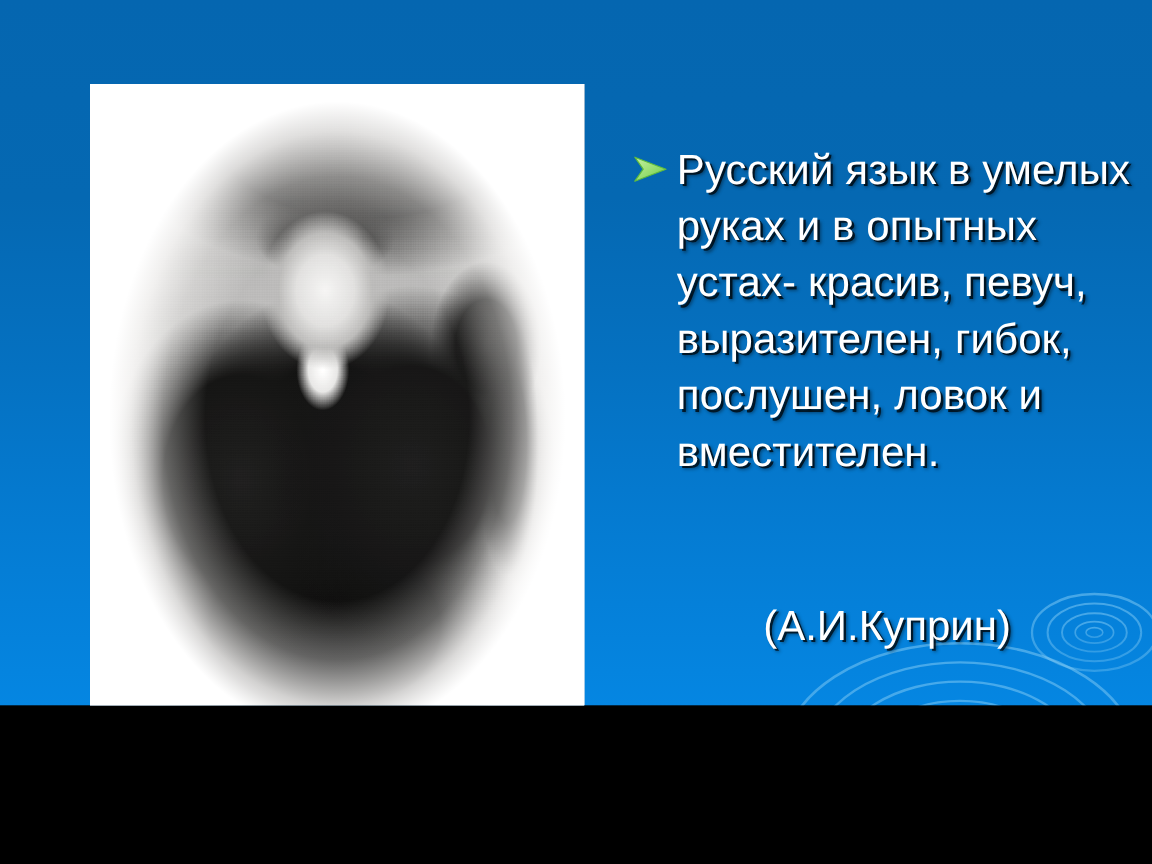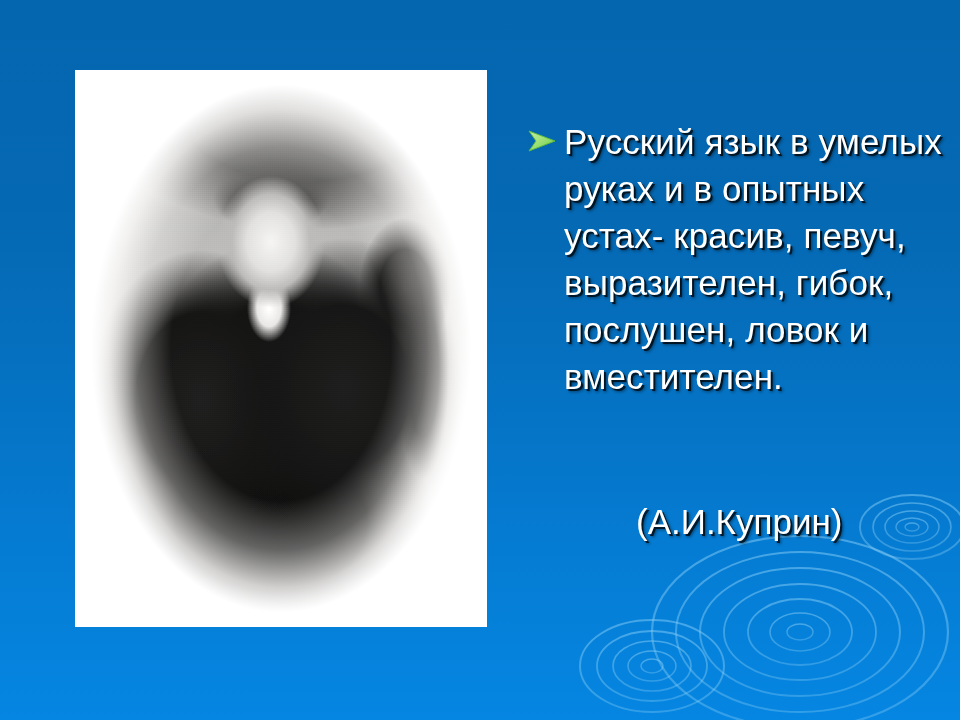--- a/index.html
+++ b/index.html
@@ -5,21 +5,21 @@
 <style>
   html, body {
     margin: 0;
     padding: 0;
     background: #000;
   }
 
   .slide {
     position: relative;
     width: 960px;
-    height: 720px;
+    height: 588px;
     overflow: hidden;
     font-family: "Liberation Sans", "DejaVu Sans", sans-serif;
     
     background: linear-gradient(to bottom,
                 #0566b0 0%,
                 #0568b2 28%,
                 #0571c1 52%,
                 #057cd3 76%,
                 #0586e2 100%);
     -webkit-user-select: none;

